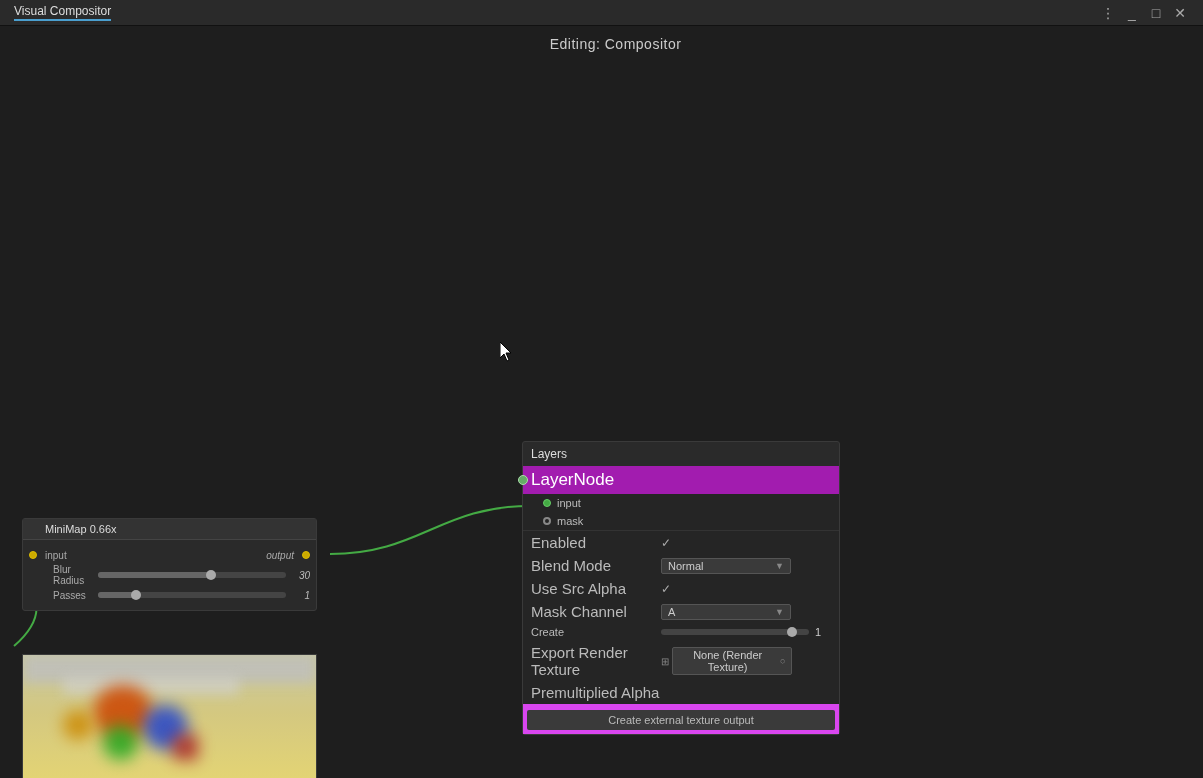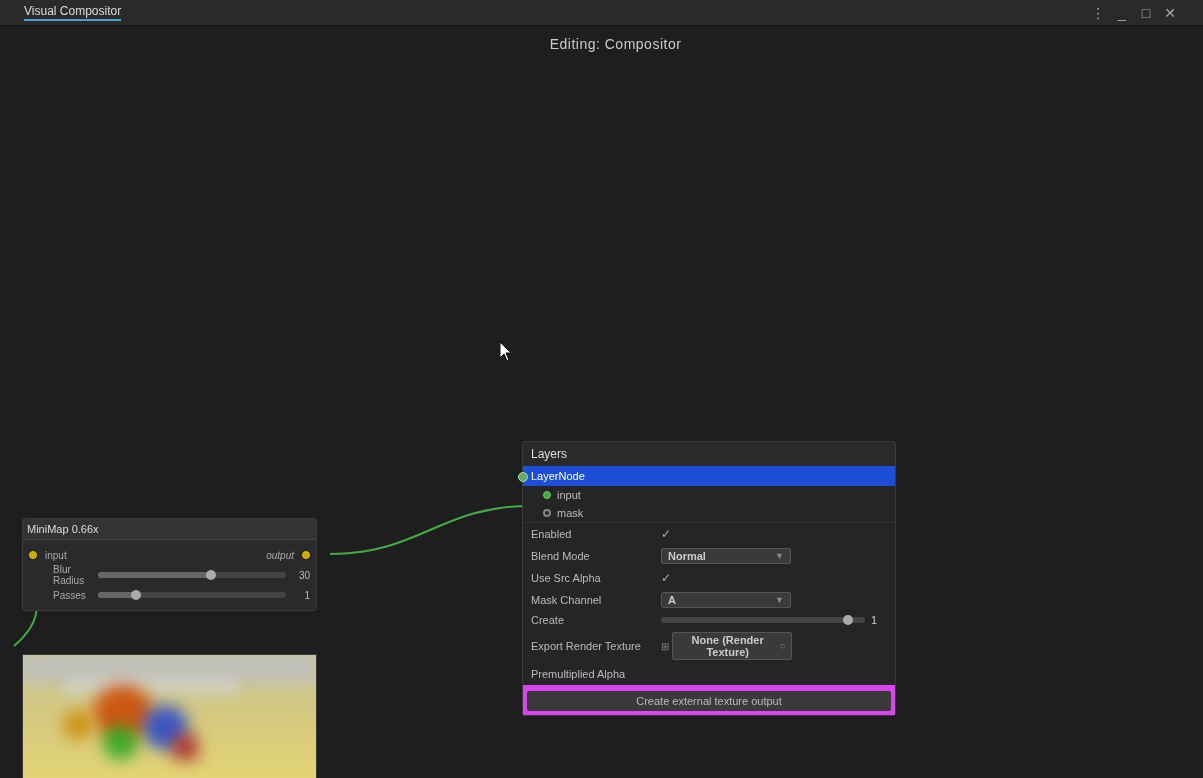--- a/index.html
+++ b/index.html
@@ -17,21 +17,21 @@
     
     #titlebar {
       position: absolute;
       top: 0; left: 0; right: 0;
       height: 26px;
       background: #2a2a2a;
       border-bottom: 1px solid #111;
       display: flex;
       align-items: center;
       justify-content: space-between;
-      padding: 0 24px;
+      padding: 0 14px;
       z-index: 100;
     }
     #titlebar-title {
       color: #ddd;
       font-size: 12px;
       font-weight: 500;
       border-bottom: 2px solid #4a9fcf;
       padding-bottom: 1px;
     }
     #titlebar-controls {
@@ -88,21 +88,21 @@
       top: 492px;
       left: 22px;
       width: 295px;
       background: #2a2a2a;
       border: 1px solid #3a3a3a;
       border-radius: 3px;
       z-index: 10;
     }
     #minimap-header {
       background: #333;
-      padding: 4px 4px;
+      padding: 4px 22px;
       font-size: 11px;
       color: #ddd;
       display: flex;
       align-items: center;
       justify-content: space-between;
       border-bottom: 1px solid #444;
     }
     #minimap-body {
       padding: 4px 6px;
     }
@@ -173,20 +173,21 @@
       background: #aaa;
       position: absolute;
       top: -2px;
       transform: translateX(-50%);
     }
     .slider-value {
       font-size: 10px;
       color: #bbb;
       width: 20px;
       text-align: right;
+      font-style: italic;
     }
     
     #minimap-preview {
       position: absolute;
       top: 628px;
       left: 22px;
       width: 295px;
       height: 148px;
       background: linear-gradient(180deg, #c8c8a0 0%, #d4c880 40%, #e8d870 100%);
       overflow: hidden;
@@ -207,41 +208,41 @@
       position: absolute;
       background: rgba(180,180,180,0.7);
       filter: blur(6px);
     }
 
     
     #layers-panel {
       position: absolute;
       top: 415px;
       left: 522px;
-      width: 374px;
+      width: 318px;
       background: #2a2a2a;
       border: 1px solid #3a3a3a;
       border-radius: 3px;
       z-index: 10;
     }
     #layers-panel-header {
       padding: 5px 8px;
       font-size: 12px;
       color: #ddd;
       font-weight: 500;
     }
     .layers-node-row {
-      background: #1d4ed8;
+      background: #a21caf;
       padding: 4px 8px;
-      font-size: 11px;
+      font-size: 17px;
       color: #fff;
       cursor: pointer;
       position: relative;
       display: flex;
-      align-items: flex-end;
+      align-items: center;
     }
     .layers-node-row::before {
       content: '';
       width: 8px; height: 8px;
       border-radius: 50%;
       background: #66aa66;
       border: 1px solid #aaddaa;
       margin-right: 0;
       position: absolute;
       left: -5px;
@@ -276,21 +277,21 @@
       background: #333;
     }
     .layers-prop-row {
       display: flex;
       align-items: center;
       padding: 3px 8px;
       background: #252525;
       min-height: 22px;
     }
     .layers-prop-label {
-      font-size: 11px;
+      font-size: 15px;
       color: #bbb;
       width: 130px;
       flex-shrink: 0;
     }
     .layers-prop-value {
       font-size: 11px;
       color: #ccc;
       flex: 1;
       display: flex;
       align-items: center;
@@ -301,21 +302,20 @@
       border: 1px solid #555;
       border-radius: 2px;
       padding: 1px 6px;
       font-size: 11px;
       color: #ccc;
       cursor: pointer;
       display: flex;
       align-items: center;
       gap: 4px;
       width: 130px;
-      font-weight: bold;
     }
     .dropdown-arrow { font-size: 9px; color: #888; margin-left: auto; }
     .opacity-row {
       display: flex;
       align-items: center;
       padding: 3px 8px;
       background: #252525;
     }
     .opacity-label {
       font-size: 11px;

